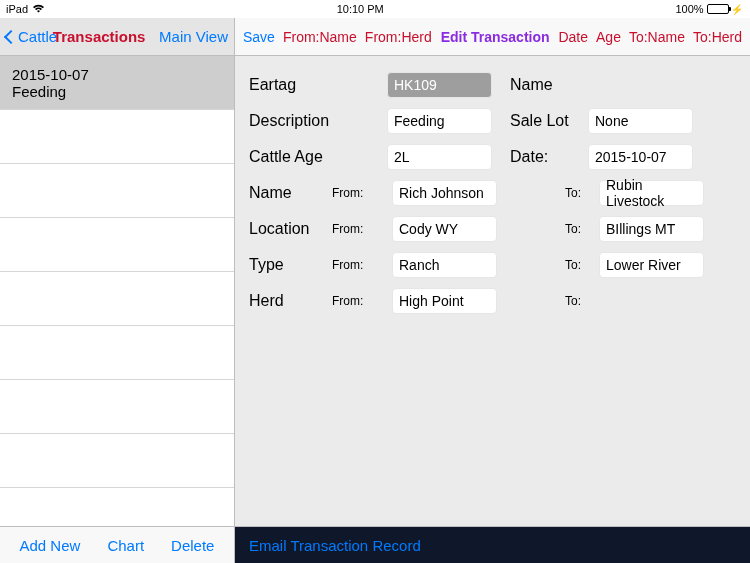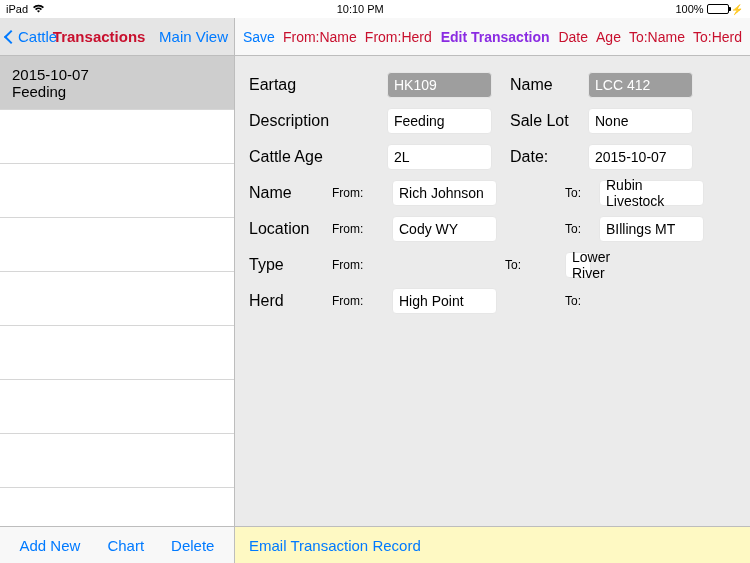--- a/index.html
+++ b/index.html
@@ -111,21 +111,21 @@
 .sublabel { color: #000; font-size: 12px; }
 .field {
   background: #fff; border: 1px solid #e6e6e6; border-radius: 4px;
   height: 26px; padding: 0 6px; font-size: 14px; display: flex; align-items: center;
 }
 .field.highlight { background: #9e9e9e; color: #fff; }
 
 .detail-toolbar {
   height: 37px; display: flex; align-items: center;
   border-top: 1px solid #bdbdbd; padding: 0 14px;
-  background: #fef9c3;
+  background: #0f172a;
 }
 .detail-toolbar span { color: #007aff; font-size: 15px; cursor: pointer; }
 </style>
 </head>
 <body>
 
 <div class="status-bar">
   <div class="status-left">
     <span>iPad</span>
     <span class="wifi-icon">
@@ -190,21 +190,20 @@
         <span class="red">To:Herd</span>
       </div>
     </div>
 
     <div class="form">
 
       <div class="form-row top">
         <span class="label">Eartag</span>
         <div class="field highlight">HK109</div>
         <span class="label">Name</span>
-        <div class="field highlight">LCC 412</div>
       </div>
 
       <div class="form-row top">
         <span class="label">Description</span>
         <div class="field">Feeding</div>
         <span class="label">Sale Lot</span>
         <div class="field">None</div>
       </div>
 
       <div class="form-row top">
@@ -228,20 +227,21 @@
         <span class="sublabel">From:</span>
         <div class="field">Cody WY</div>
         <span></span>
         <span class="sublabel">To:</span>
         <div class="field">BIllings MT</div>
       </div>
 
       <div class="form-row">
         <span class="label">Type</span>
         <span class="sublabel">From:</span>
+        <div class="field">Ranch</div>
         <span></span>
         <span class="sublabel">To:</span>
         <div class="field">Lower River</div>
       </div>
 
       <div class="form-row">
         <span class="label">Herd</span>
         <span class="sublabel">From:</span>
         <div class="field">High Point</div>
         <span></span>

